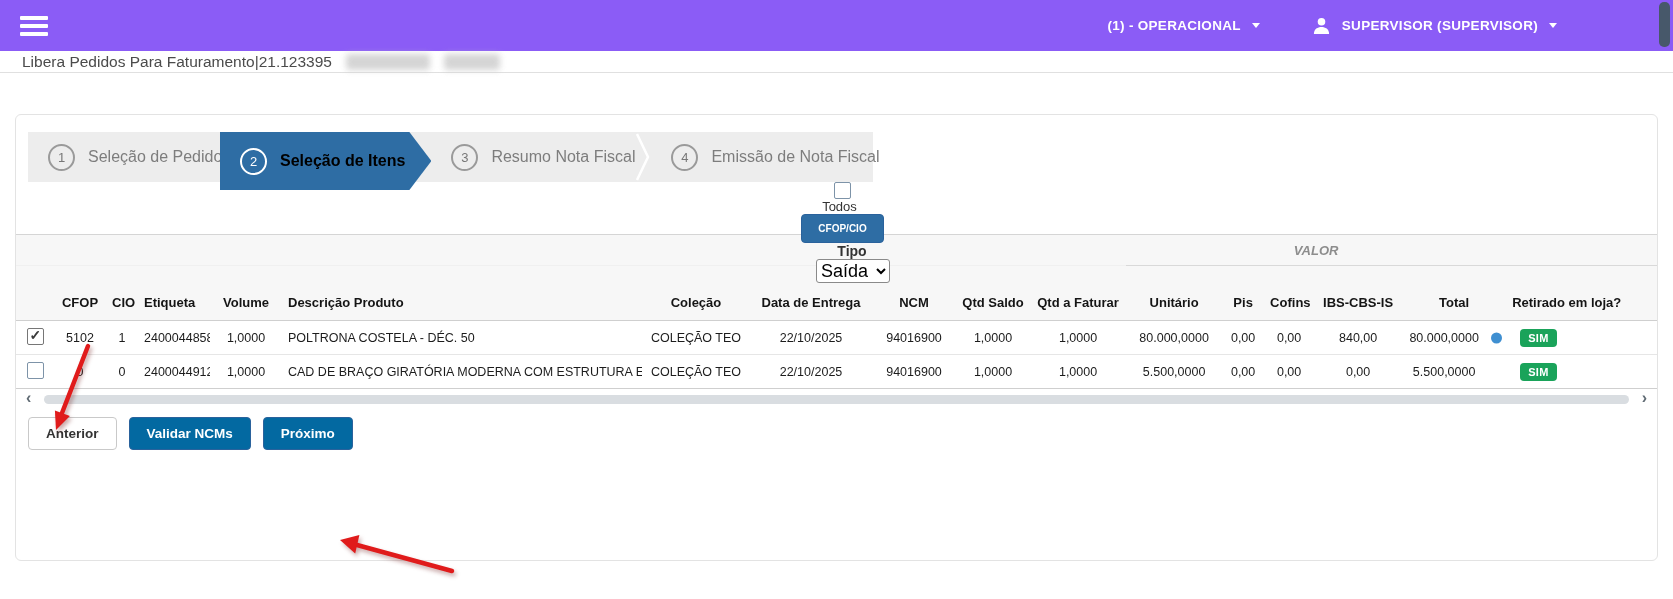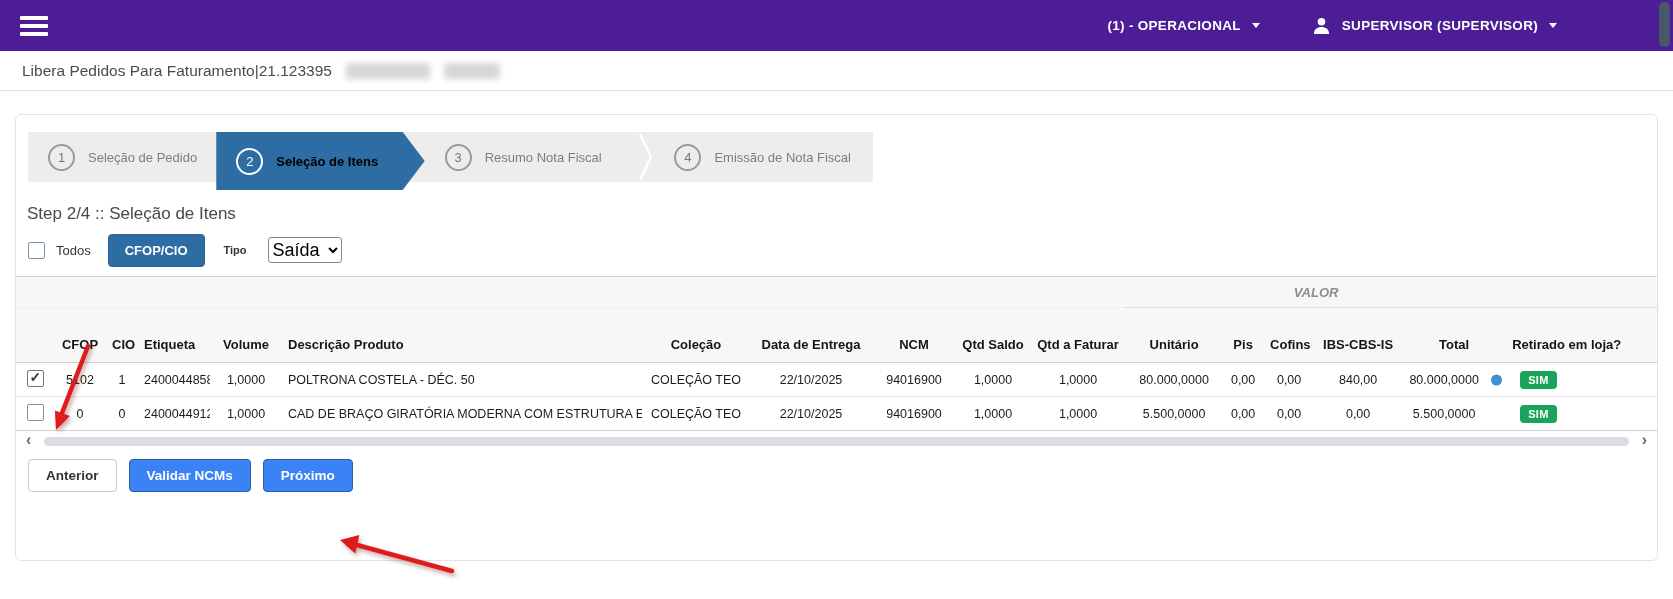--- a/index.html
+++ b/index.html
@@ -3,61 +3,61 @@
 <meta charset="utf-8">
 <style>
   * { box-sizing: border-box; }
   html,body { margin:0; padding:0; }
   body {
     width:1673px; height:599px; position:relative; overflow:hidden;
     background:#ffffff; font-family:"Liberation Sans", sans-serif;
   }
 
   
-  .topbar { height:51px; background:#4c1d95; display:flex; align-items:center; padding:0 20px; position:relative; }
+  .topbar { height:51px; background:#8b5cf6; display:flex; align-items:center; padding:0 20px; position:relative; }
   .hamburger { background:none; border:none; padding:0; cursor:pointer; display:flex; flex-direction:column; gap:4px; }
   .hamburger span { width:28px; height:4px; background:#fff; border-radius:1px; display:block; }
   .tb-right { margin-left:auto; display:flex; align-items:center; gap:52px; color:#fff; padding-right:96px; }
   .dd { display:flex; align-items:center; gap:11px; font-size:13.5px; font-weight:700; letter-spacing:.3px; cursor:pointer; white-space:nowrap; }
   .caret { width:0; height:0; border-left:4.5px solid transparent; border-right:4.5px solid transparent; border-top:5px solid #fff; }
   .person-icon { width:19px; height:19px; }
   .v-scroll { position:absolute; right:3px; top:2px; width:11px; height:45px; background:#47586a; border-radius:5px; }
 
   
-  .titlebar { height:40px; background:#fff; border-bottom:1px solid #e0e0e0; display:flex; align-items:center; padding-left:22px; font-size:15.5px; color:#4b4b4b; }
+  .titlebar { height:22px; background:#fff; border-bottom:1px solid #e0e0e0; display:flex; align-items:center; padding-left:22px; font-size:15.5px; color:#4b4b4b; }
   .redact { display:inline-block; height:16px; border-radius:3px; background:#c7c7c7; opacity:.75; filter:blur(3px); }
   .redact.r1 { width:84px; margin-left:14px; }
   .redact.r2 { width:56px; margin-left:14px; }
 
   
   .card { position:absolute; left:15px; top:114px; width:1643px; height:447px; background:#fff; border:1px solid #e3e3e3; border-radius:6px; }
 
   
   .stepper { margin:17px 0 0 12px; width:845px; height:50px; background:#ededed; display:flex; align-items:flex-start; }
   .step { display:flex; align-items:center; gap:13px; padding-left:20px; height:50px; }
   .step .circle { width:27px; height:27px; border:2px solid #9a9a9a; border-radius:50%; color:#777; font-size:13px; display:flex; align-items:center; justify-content:center; flex-shrink:0; }
-  .step .slabel { font-size:13px; color:#7d7d7d; white-space:nowrap; }
+  .step .slabel { font-size:16px; color:#7d7d7d; white-space:nowrap; }
   .step.s1 { width:192px; } .step.s2 { width:212px; } .step.s3 { width:218px; } .step.s4 { width:223px; }
   .step.active { background:#2e6da4; height:58px; clip-path:polygon(0 0, calc(100% - 22px) 0, 100% 50%, calc(100% - 22px) 100%, 0 100%); padding-right:26px; }
   .step.active .circle { border-color:#fff; color:#fff; }
   .step.active .slabel { color:#000000; font-weight:700; }
   .sep { align-self:center; flex-shrink:0; }
 
   .step-heading { margin:22px 0 0 11px; font-size:17px; color:#4a4a4a; }
 
   .section-bar { margin-top:25px; height:34px; line-height:33px; border-top:1px solid #e3e3e3; border-bottom:1px solid #e3e3e3; padding-left:8px; font-size:13.5px; color:#333; background:#fdfdfd; }
 
   
-  .filter-row { height:52px; display:flex; align-items:center; padding-left:12px; }
+  .filter-row { height:52px; display:flex; align-items:center; padding-left:12px;flex-direction:column; }
   .cbx { width:17px; height:17px; border:1px solid #7d93a8; border-radius:2px; background:#fff; display:inline-block; position:relative; cursor:pointer; flex-shrink:0; }
   .cbx.checked { border-color:#767676; }
   .cbx.checked::after { content:"✓"; position:absolute; left:2px; top:-2px; font-size:14px; line-height:17px; color:#3a3a3a; font-weight:700; }
   .lbl-todos { margin:0 17px 0 11px; font-size:13px; color:#333; }
-  .btn-cfop { background:#2e6da4; color:#fff; border:1px solid #2a629c; border-radius:4px; font-weight:700; font-size:13px; padding:8px 16px; cursor:pointer; font-family:inherit; }
-  .lbl-tipo { font-weight:700; font-size:11px; color:#333; margin-left:19px; }
+  .btn-cfop { background:#2e6da4; color:#fff; border:1px solid #2a629c; border-radius:4px; font-weight:700; font-size:10px; padding:8px 16px; cursor:pointer; font-family:inherit; }
+  .lbl-tipo { font-weight:700; font-size:14px; color:#333; margin-left:19px; }
   .tipo-select { margin-left:21px; height:26px; font-size:18px; border:1px solid #8a8a8a; border-radius:3px; background:#fff; min-width:74px; font-family:inherit; }
 
   
   table { width:100%; border-collapse:collapse; table-layout:fixed; }
   thead th { background:#f7f7f7; font-family:inherit; }
   tr.group th { border-top:1px solid #d5d5d5; height:31px; font-size:13px; color:#8d8d8d; font-weight:700; text-align:center; vertical-align:middle; }
   th.g-first { border-bottom:1px solid #f0f0f0; }
   th.g-valor, th.g-last { border-bottom:1px solid #d9d9d9;font-style:italic; }
   tr.cols th { height:55px; vertical-align:bottom; padding:0 6px 10px; font-size:13px; color:#151515; border-bottom:1px solid #cfcfcf; white-space:nowrap; }
   tbody td { height:34px; padding:0 6px; border-bottom:1px solid #e6e6e6; font-size:12.5px; color:#1c1c1c; white-space:nowrap; overflow:hidden; }
@@ -71,21 +71,21 @@
   
   .hscroll { position:relative; height:15px; margin:3px 14px 0; }
   .hscroll .track { position:absolute; left:14px; right:14px; top:3px; height:9px; border-radius:5px; background:#d9dde1; cursor:pointer; }
   .chev { position:absolute; top:-2px; font-size:16px; color:#5f6a73; font-weight:700; line-height:16px; cursor:pointer; }
   .chev.l { left:-4px; } .chev.r { right:-4px; }
 
   
   .btn-row { margin:10px 0 0 12px; display:flex; gap:12px; }
   .btn { font-size:13.5px; font-weight:700; border-radius:4px; padding:8px 17px; cursor:pointer; font-family:inherit; }
   .btn-sec { background:#fff; border:1px solid #c9c9c9; color:#333; }
-  .btn-pri { background:#3b82f6; border:1px solid #2a629c; color:#fff; }
+  .btn-pri { background:#0369a1; border:1px solid #2a629c; color:#fff; }
 
   
   .annotations { position:absolute; inset:0; width:1673px; height:599px; pointer-events:none; z-index:40; }
 </style>
 </head>
 <body>
 
 <header class="topbar">
   <button class="hamburger">
     <span></span>
@@ -132,21 +132,20 @@
     </div>
     <svg class="sep" width="16" height="50">
       <polyline points="2,2 13,25 2,48" fill="none" stroke="#fff" stroke-width="2.5"></polyline>
     </svg>
     <div class="step s4">
       <span class="circle">4</span>
       <span class="slabel">Emissão de Nota Fiscal</span>
     </div>
   </div>
 
-  <div class="step-heading">Step 2/4 :: Seleção de Itens</div>
 
 
   <div class="filter-row">
     <span class="cbx"></span>
     <span class="lbl-todos">Todos</span>
     <button class="btn-cfop">CFOP/CIO</button>
     <span class="lbl-tipo">Tipo</span>
     <select class="tipo-select">
       <option>Saída</option>
     </select>

